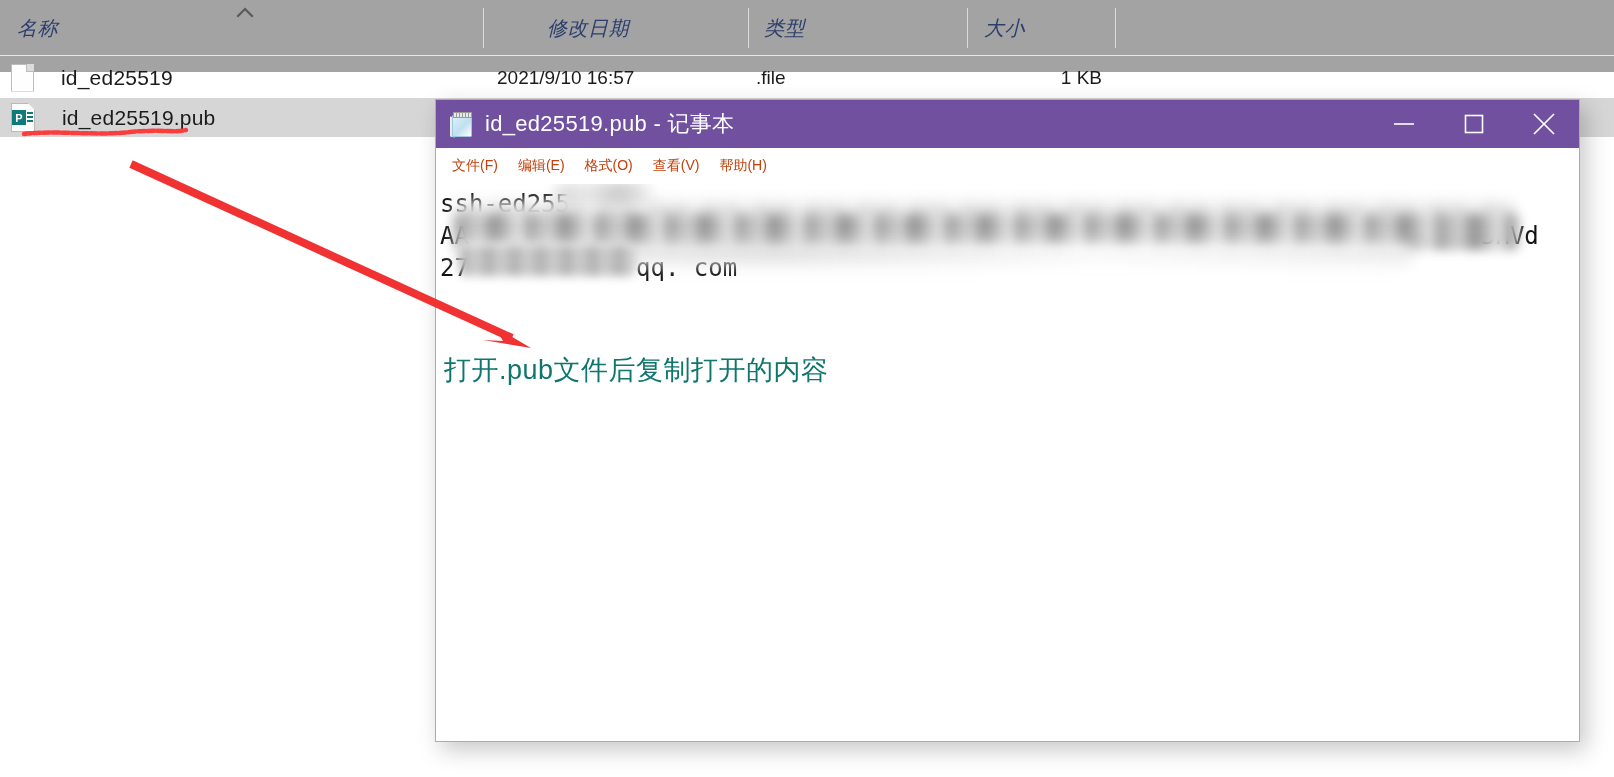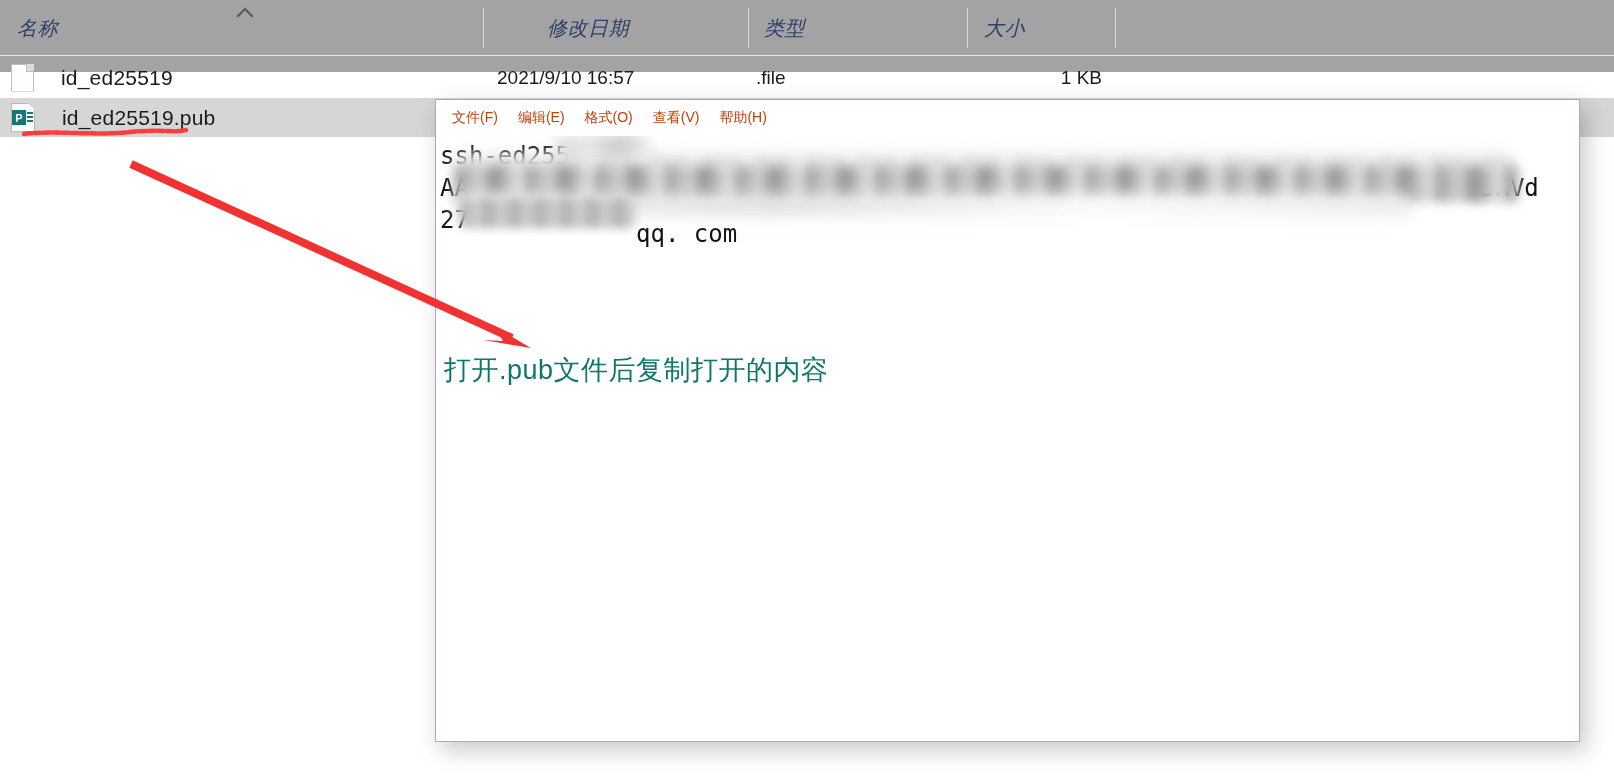--- a/index.html
+++ b/index.html
@@ -224,36 +224,63 @@
         <span class="label">id_ed25519.pub</span>
       </div>
       <span class="cell date"></span>
       <span class="cell type"></span>
       <span class="cell size"></span>
     </div>
   </div>
 
   <div class="notepad">
 
+    <div class="np-title">
+      <span class="np-icon">
+        <span class="shadow"></span>
+          <span class="body"></span>
+          <span class="spiral"></span>
+      </span>
+      <span class="np-title-text">id_ed25519.pub - 记事本</span>
+
+      <div class="np-ctrls">
+        <div class="np-btn">
+          <svg width="22" height="12" viewBox="0 0 22 12">
+            <line x1="1" y1="6" x2="21" y2="6" stroke="#ffffff" stroke-width="1.6"></line>
+          </svg>
+        </div>
+        <div class="np-btn">
+          <svg width="20" height="20" viewBox="0 0 20 20">
+            <rect x="1.5" y="1.5" width="17" height="17" fill="none" stroke="#ffffff" stroke-width="1.6"></rect>
+          </svg>
+        </div>
+        <div class="np-btn">
+          <svg width="24" height="24" viewBox="0 0 24 24">
+            <line x1="2" y1="2" x2="22" y2="22" stroke="#ffffff" stroke-width="1.7"></line>
+            <line x1="22" y1="2" x2="2" y2="22" stroke="#ffffff" stroke-width="1.7"></line>
+          </svg>
+        </div>
+      </div>
+    </div>
 
     <div class="np-menu">
       <span class="np-menu-item">文件(F)</span>
       <span class="np-menu-item">编辑(E)</span>
       <span class="np-menu-item">格式(O)</span>
       <span class="np-menu-item">查看(V)</span>
       <span class="np-menu-item">帮助(H)</span>
     </div>
 
     <div class="np-body">
       <span class="np-line np-l1">ssh-ed255</span>
       <span class="np-line np-l2">AA</span>
       <span class="np-line np-l3">27</span>
 
       <span class="np-line" style="left:1045px; top:38px;">5HVd</span>
-      <span class="np-line" style="left:200px; top:84px;">qq. com</span>
+      <span class="np-line" style="left:200px; top:70px;">qq. com</span>
 
       <span class="blur b1"></span>
       <span class="blur b2b"></span>
       <span class="blur b2"></span>
       <span class="blur b2c"></span>
       <span class="blur b3"></span>
     </div>
   </div>
 
   <div class="annot-layer">

